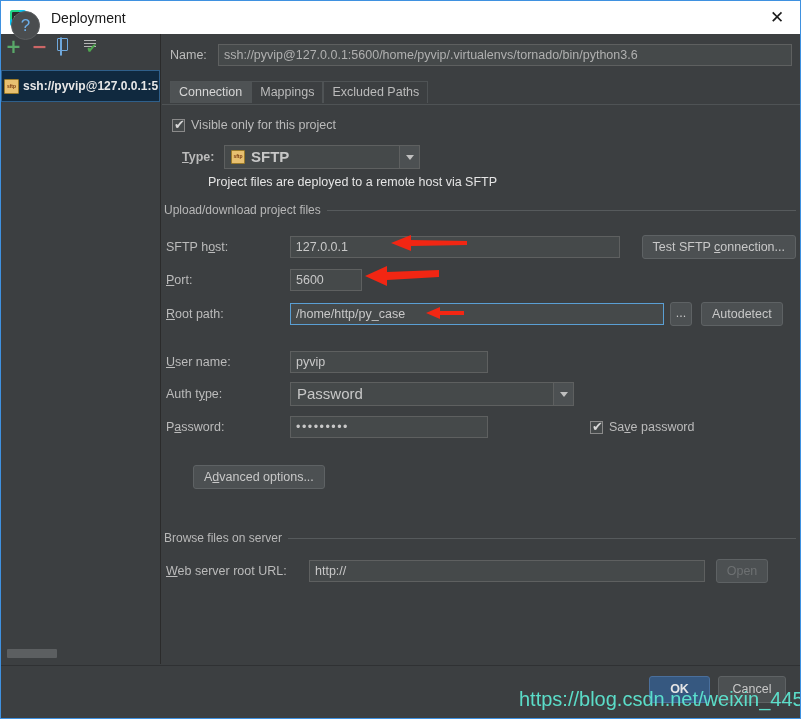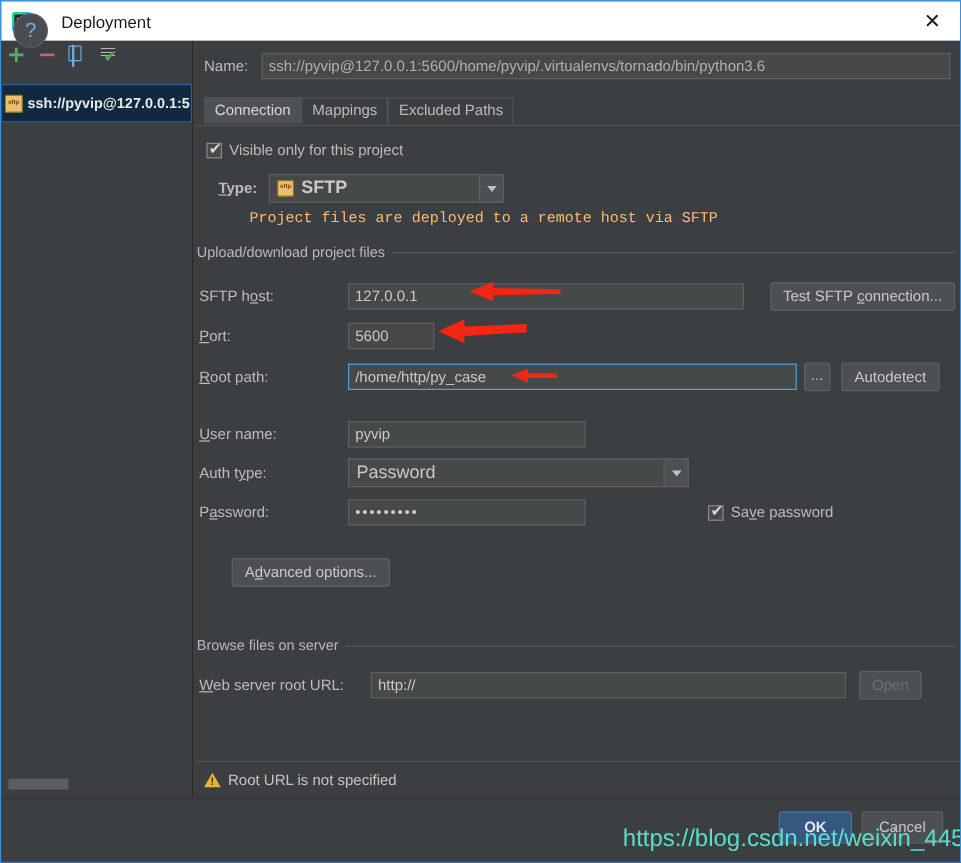--- a/index.html
+++ b/index.html
@@ -203,21 +203,21 @@
   }
 
   .row { display: flex; align-items: center; }
 
   .lbl {
     color: #bbbbbb;
     font-size: 12.5px;
     white-space: nowrap;
   }
   .lbl u { text-decoration: underline; }
-  .lbl-dim { color: #fdba74; font-family: Liberation Mono, monospace; }
+  .lbl-dim { color: #e5e5e5; }
 
   .txtfield {
     background: #45494a;
     border: 1px solid #5e6060;
     color: #c8c8c8;
     font-size: 12.5px;
     height: 22px;
     line-height: 21px;
     padding: 0 5px;
     box-sizing: border-box;
@@ -611,24 +611,20 @@
     </div>
 
     <div class="row" style="position:absolute; left:4px; top:525px; width:630px;">
       <div class="lbl" style="width:143px;"><u>W</u>eb server root URL:</div>
       <div class="txtfield" style="width:396px;">http://</div>
       <div class="btn disabled" style="margin-left:11px; width:52px; padding:0;">Open</div>
     </div>
 
   </div>
 
-  <div class="warnbar">
-    <span class="warn-icon"></span>
-    <span class="warn-text">Root URL is not specified</span>
-  </div>
 
   <div class="footer"></div>
   <div class="help-btn">?</div>
   <div class="ok-btn">OK</div>
   <div class="cancel-btn">Cancel</div>
 
   <svg class="arrow" style="left:388px; top:231px;" width="80" height="22">
     <polygon points="2,11 22,3 22,8 78,9 78,13 22,14 22,19" fill="#f22613"></polygon>
   </svg>
   <svg class="arrow" style="left:362px; top:262px;" width="78" height="24">

